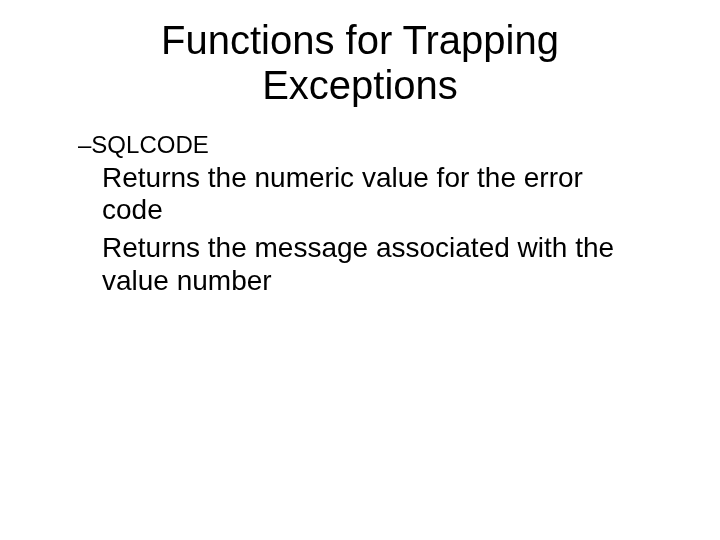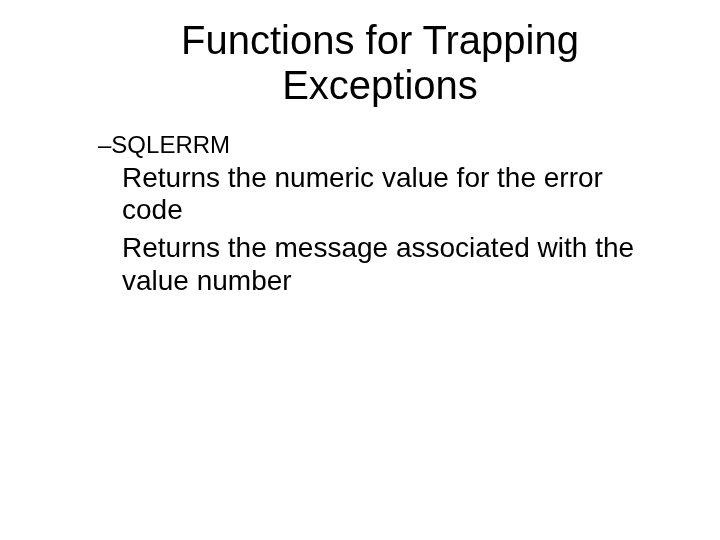--- a/index.html
+++ b/index.html
@@ -9,21 +9,20 @@
     height: 540px;
     background: #ffffff;
     font-family: Arial, Helvetica, sans-serif;
     color: #000;
   }
   .slide {
     width: 620px;
     height: 540px;
     position: relative;
     box-sizing: border-box;
-    margin-left: 20px;
   }
   .title {
     position: absolute;
     top: 18px;
     left: 0;
     width: 720px;
     text-align: center;
     font-size: 40px;
     line-height: 1.12;
     font-weight: 400;
@@ -57,21 +56,21 @@
 <div class="slide">
 
   <div class="title">
     <span>Functions for Trapping</span><br>
     <span>Exceptions</span>
   </div>
 
   <div class="body">
 
     <div class="item-term">
-      <span class="dash">–</span><span>SQLERRM</span>
+      <span class="dash">–</span><span>SQLCODE</span>
     </div>
     <div class="item-desc">Returns the numeric value for the error code</div>
 
     <div class="item-desc">Returns the message associated with the value number</div>
 
   </div>
 
 </div>
 
 </body></html>

